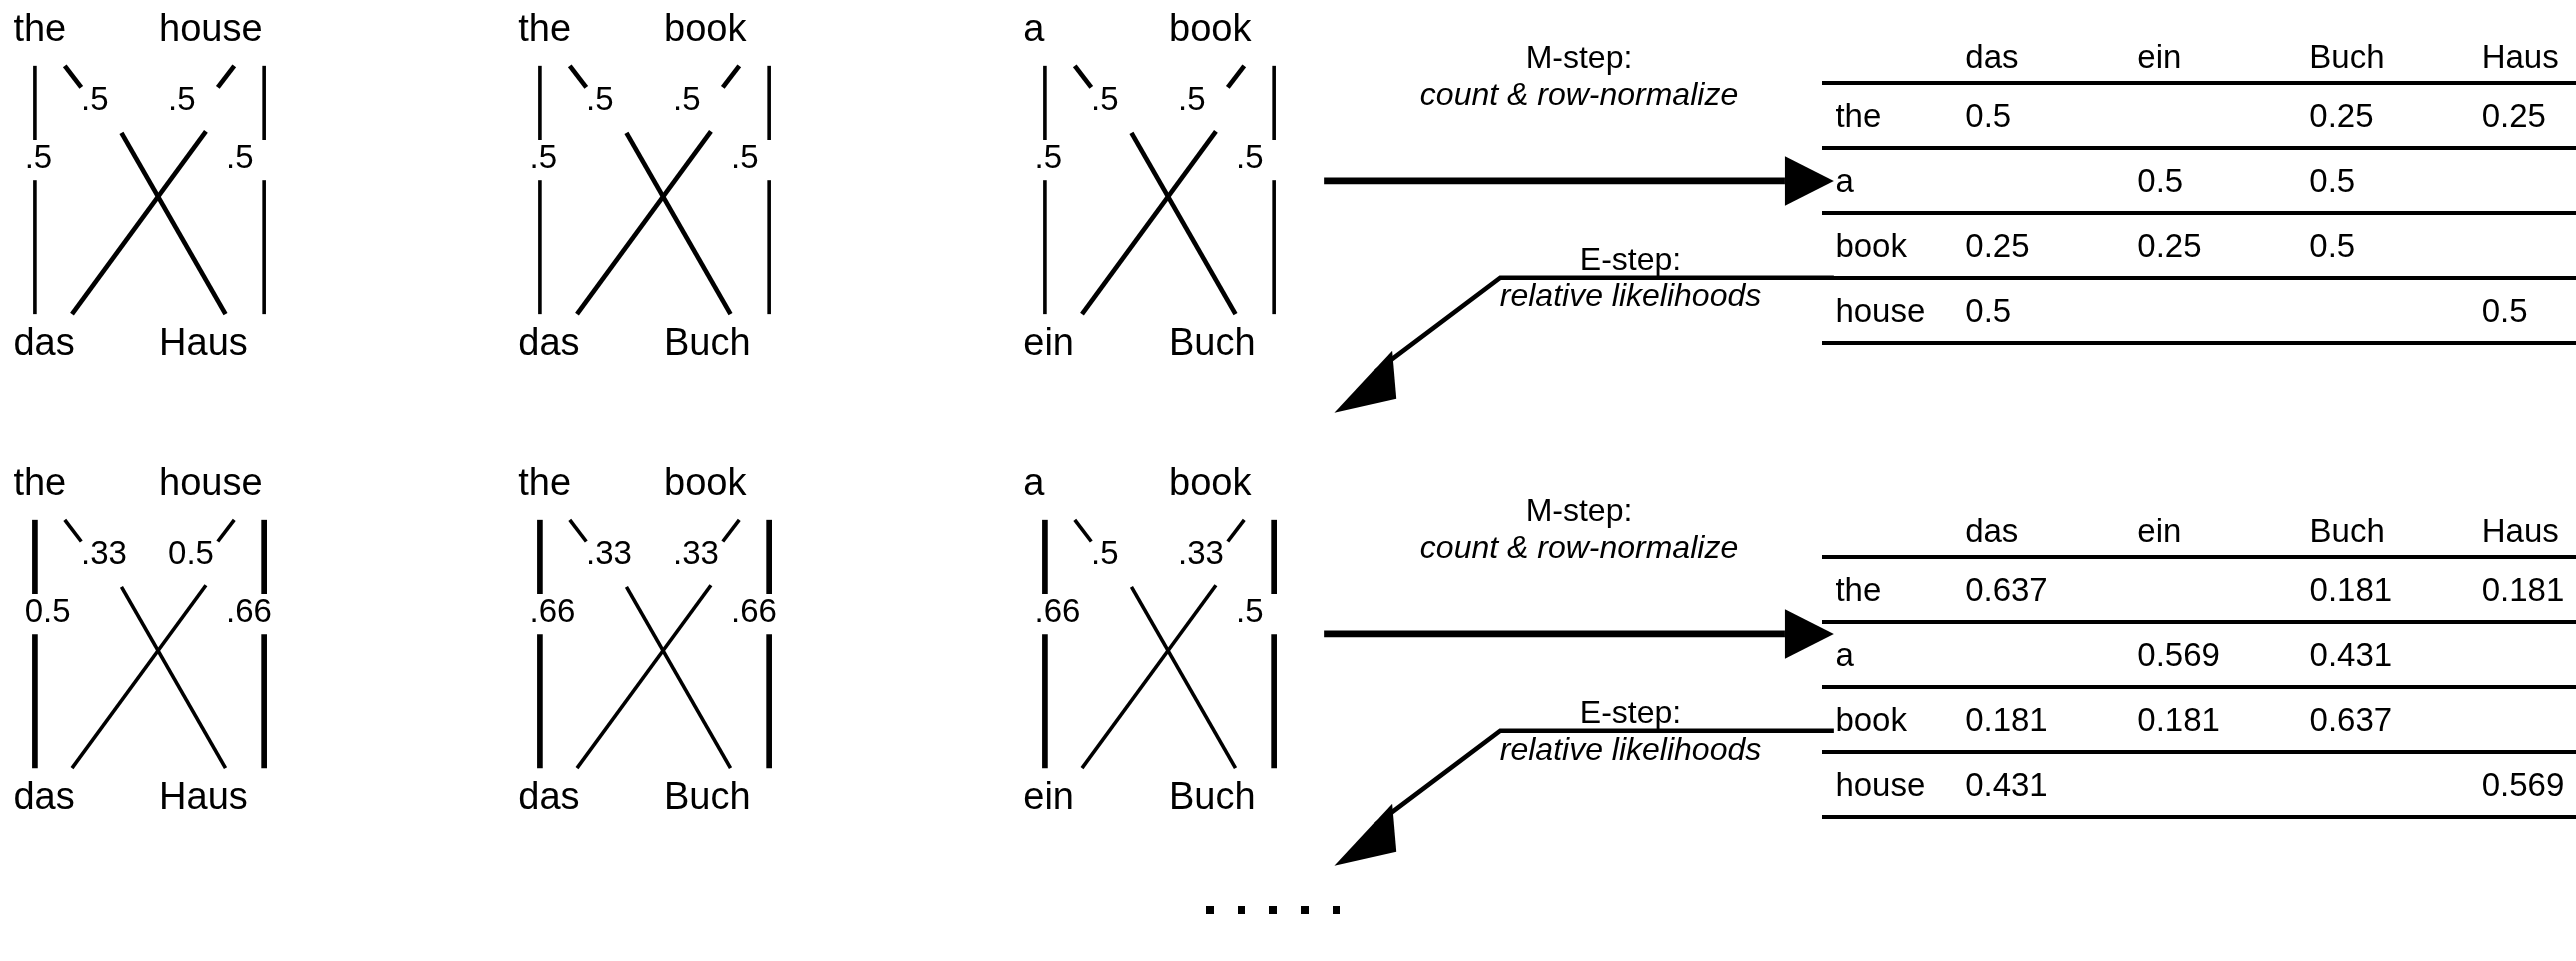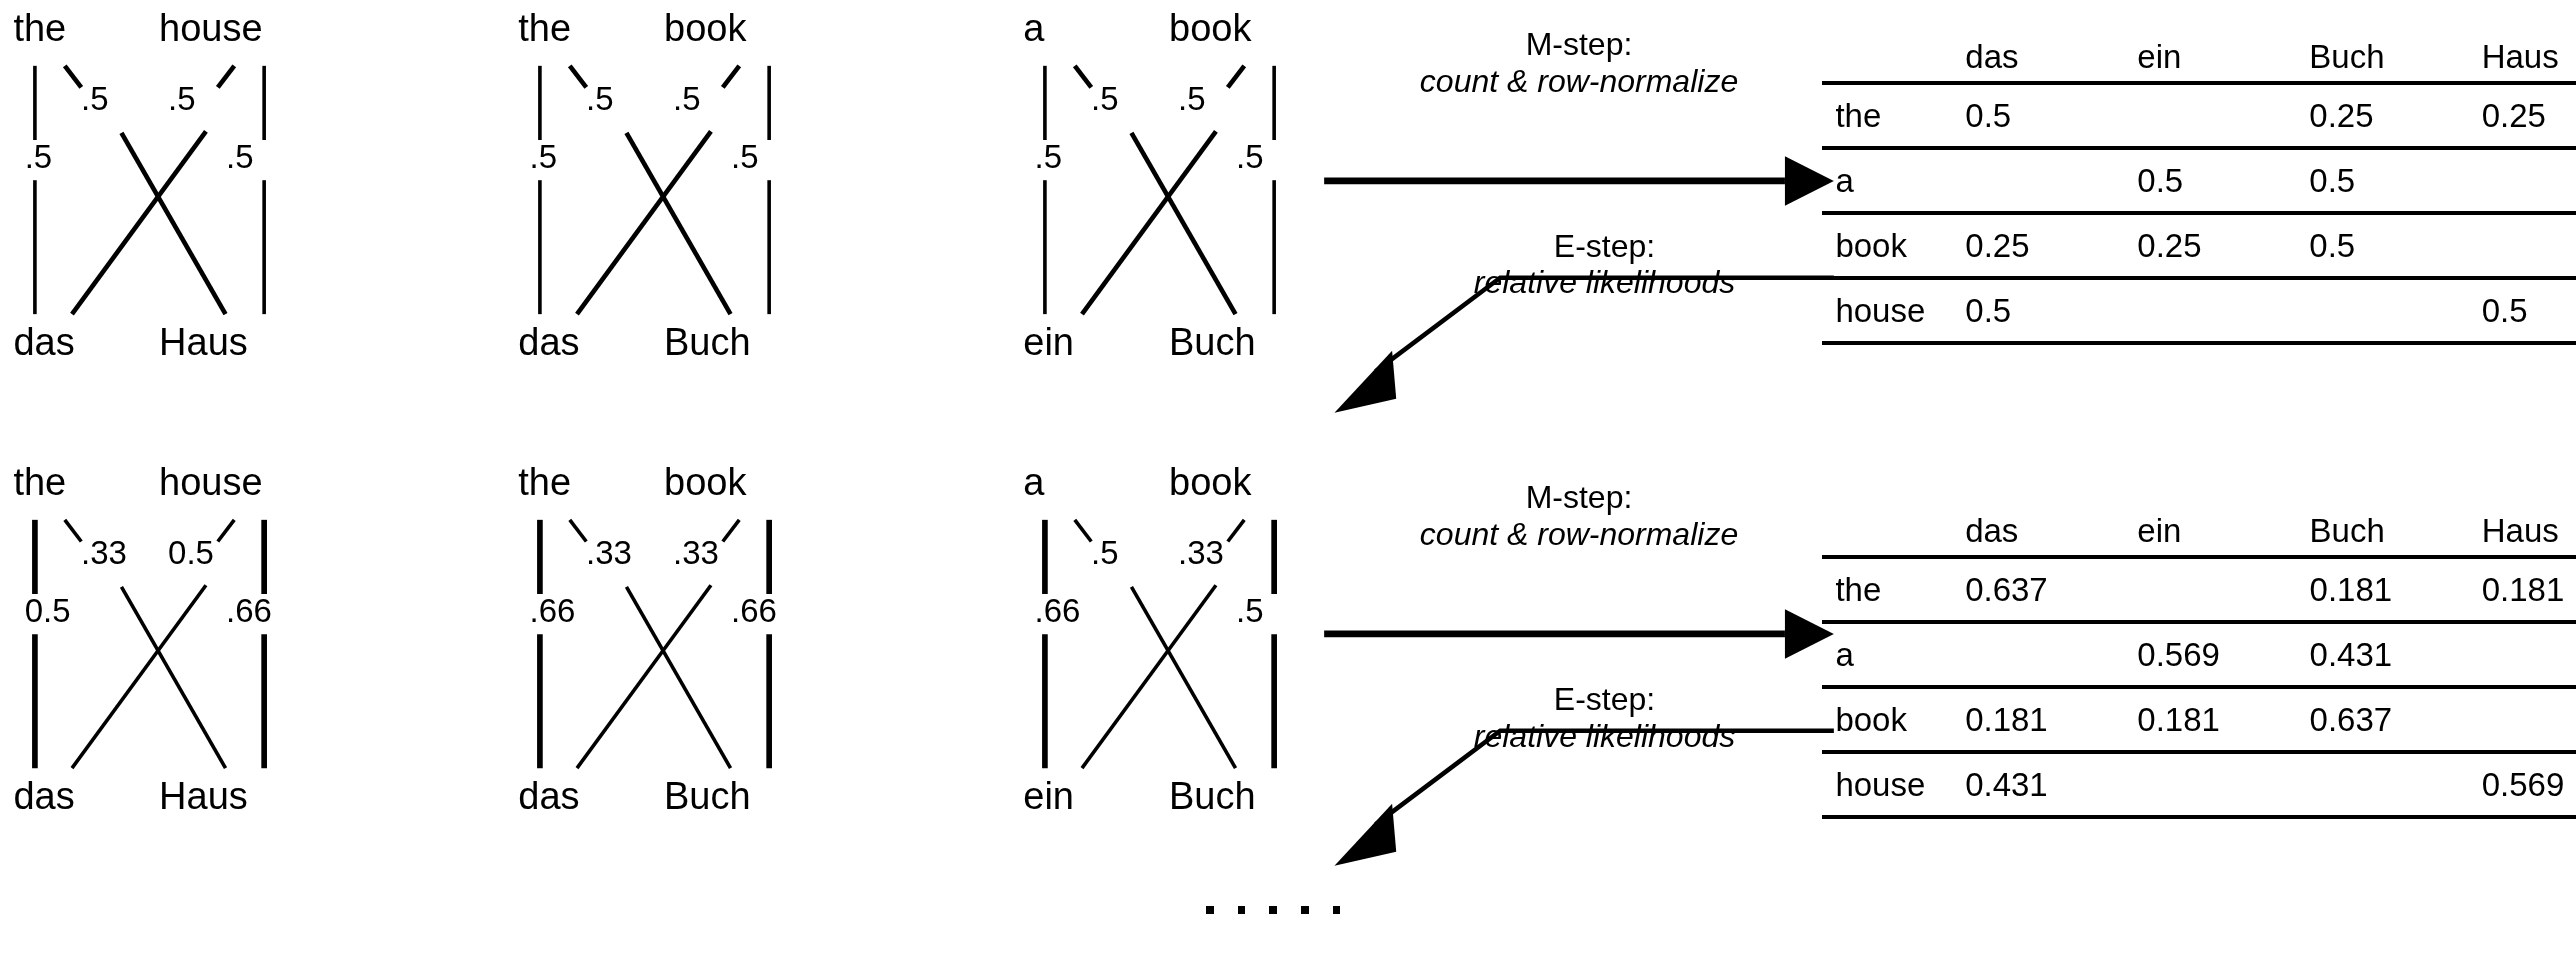--- a/index.html
+++ b/index.html
@@ -75,25 +75,25 @@
     line-height: 1.15;
     text-align: center;
     white-space: nowrap;
     font-family: "Liberation Sans", sans-serif;
   }
   .step-label.m-step {
     left: 0; top: 5.2px;
     width: 520px;
   }
   .step-label.e-step {
-    left: 59px; top: 207px;
+    left: 85px; top: 207px;
     width: 453px;
     text-align: center;
   }
-  .step-label .l1 { display: block; }
+  .step-label .l1 { display: block; margin-top: 13px; }
   .step-label .l2 { display: block; font-style: italic; }
 
   
   .ptable {
     position: absolute;
     width: 832px;
   }
   .ptable table {
     border-collapse: collapse;
     width: 832px;

